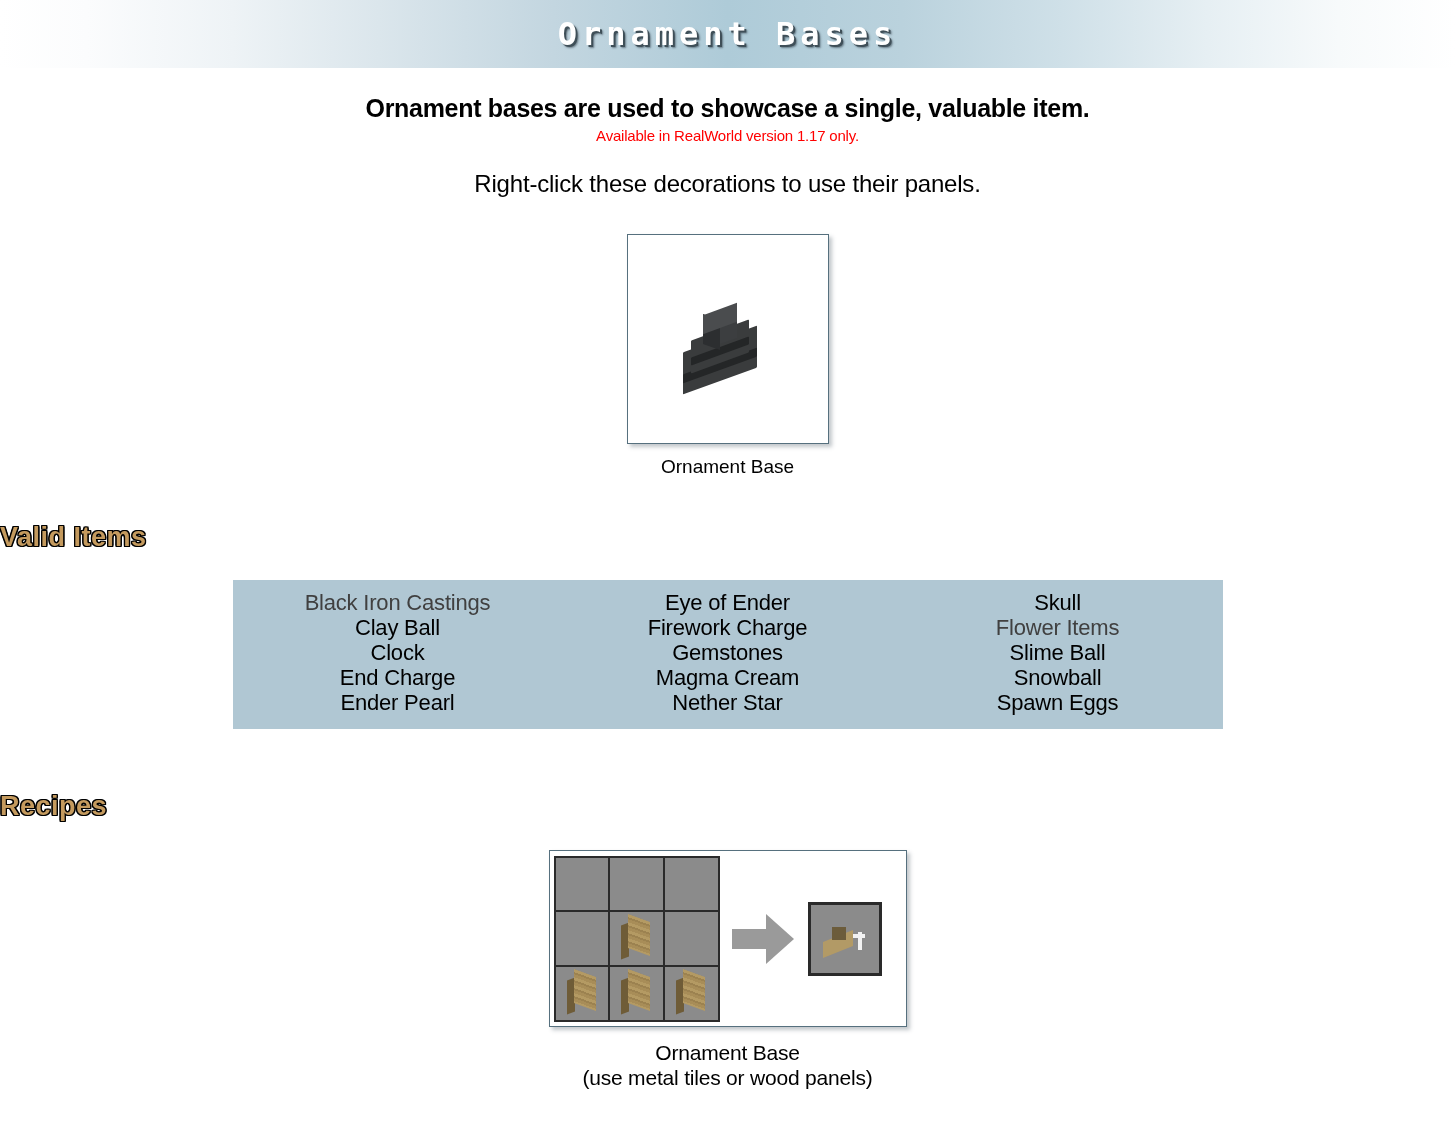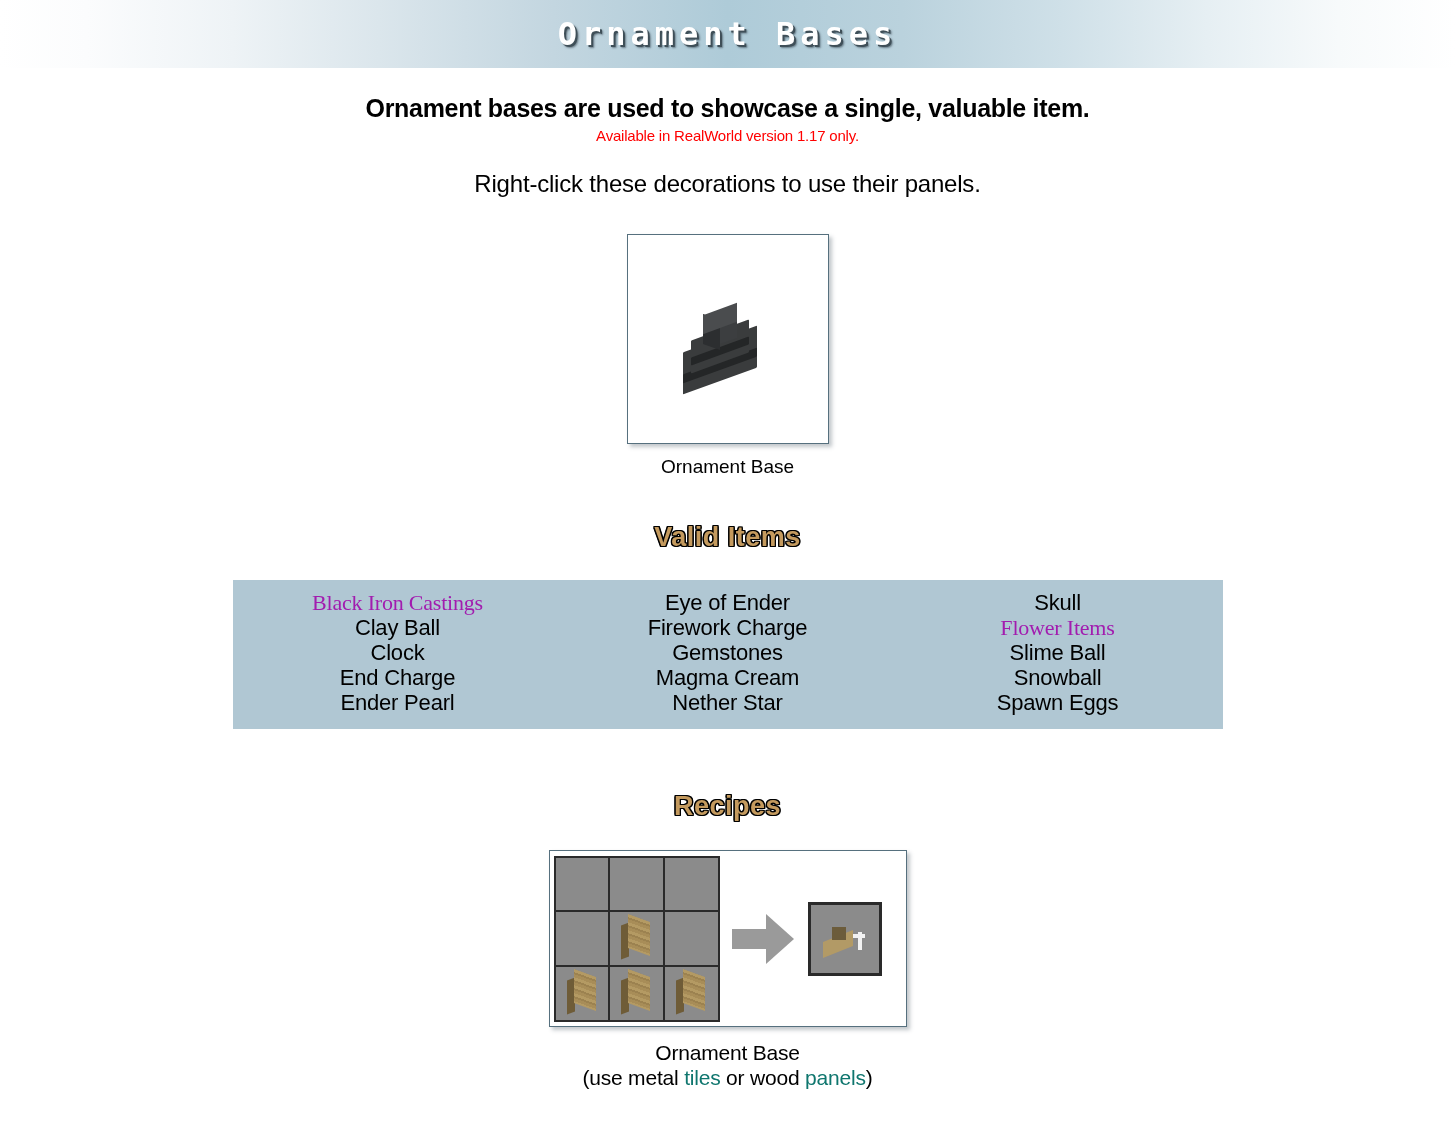--- a/index.html
+++ b/index.html
@@ -128,21 +128,21 @@
   }
   .cube-right {
     position: absolute;
     width: 17px; height: 30px;
     background: #3c3e40;
     transform: skewY(-20deg);
   }
 
   
   .section-head {
-    text-align: center;
+    text-align: left;
     font-size: 27px;
     font-weight: bold;
     color: #c49a5e;
     letter-spacing: 0.5px;
     text-shadow:
       -1.2px -1.2px 0 #000, 1.2px -1.2px 0 #000,
       -1.2px  1.2px 0 #000, 1.2px  1.2px 0 #000,
       -1.2px 0 0 #000, 1.2px 0 0 #000,
       0 -1.2px 0 #000, 0 1.2px 0 #000;
   }
@@ -166,21 +166,21 @@
   .items-col {
     flex: 1;
     text-align: center;
   }
   .item-row {
     font-size: 22px;
     color: #000000;
     line-height: 25px;
     letter-spacing: -0.2px;
   }
-  .item-row.link { color: #a21caf; font-family: Liberation Serif, serif; }
+  .item-row.link { color: #404040; }
 
   
   .recipes-wrap { margin-top: 62px; }
   .recipe-card {
     margin: 28px auto 0 auto;
     width: 358px;
     height: 177px;
     background: #ffffff;
     border: 1px solid #56707e;
     box-shadow: 3px 3px 4px rgba(120,130,140,0.45);
@@ -305,21 +305,21 @@
   }
 
   .recipe-caption {
     margin-top: 13px;
     text-align: center;
     font-size: 21px;
     color: #000000;
     line-height: 25px;
     letter-spacing: -0.2px;
   }
-  .recipe-caption .lnk { color: #0f766e; }
+  .recipe-caption .lnk { color: #000000; }
 </style>
 </head>
 <body>
 
 <div class="banner">
   <div class="banner-title">Ornament Bases</div>
 </div>
 
 <div class="intro">
   <div class="intro-lead">Ornament bases are used to showcase a single, valuable item.</div>

